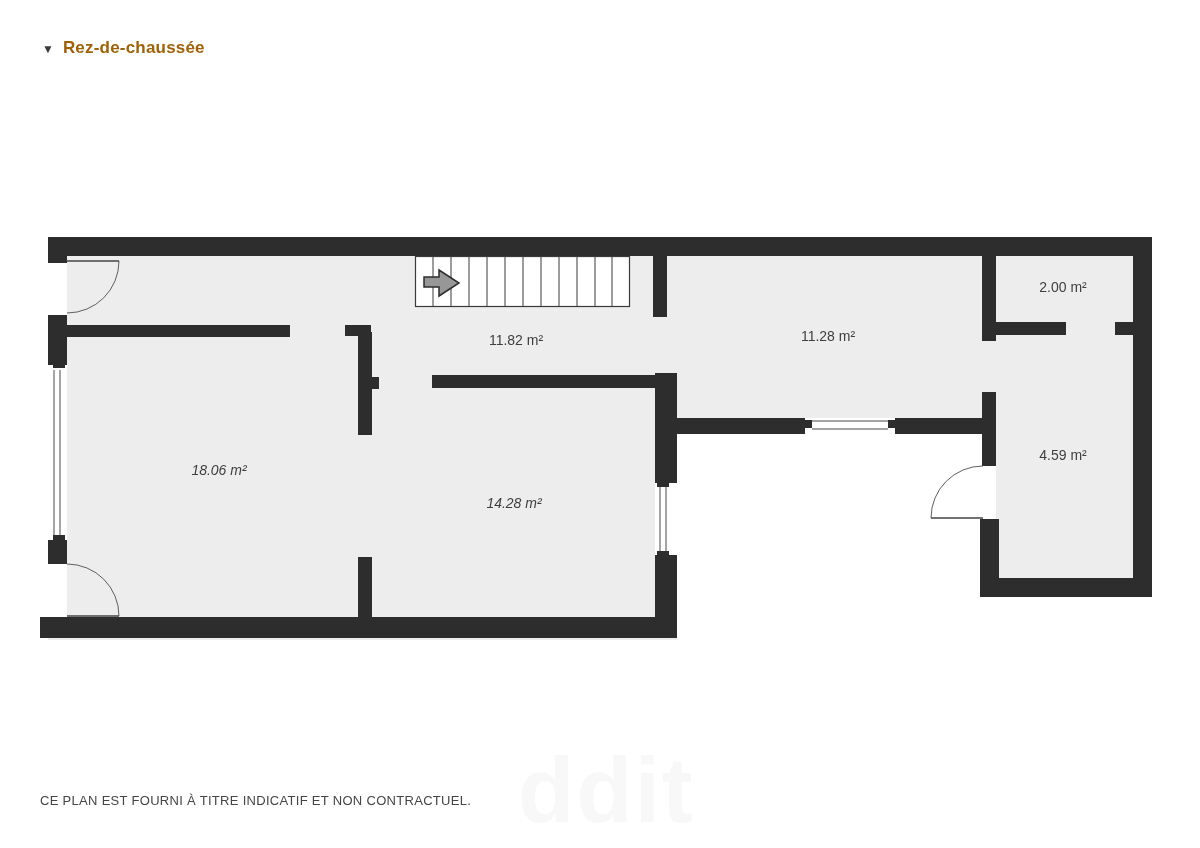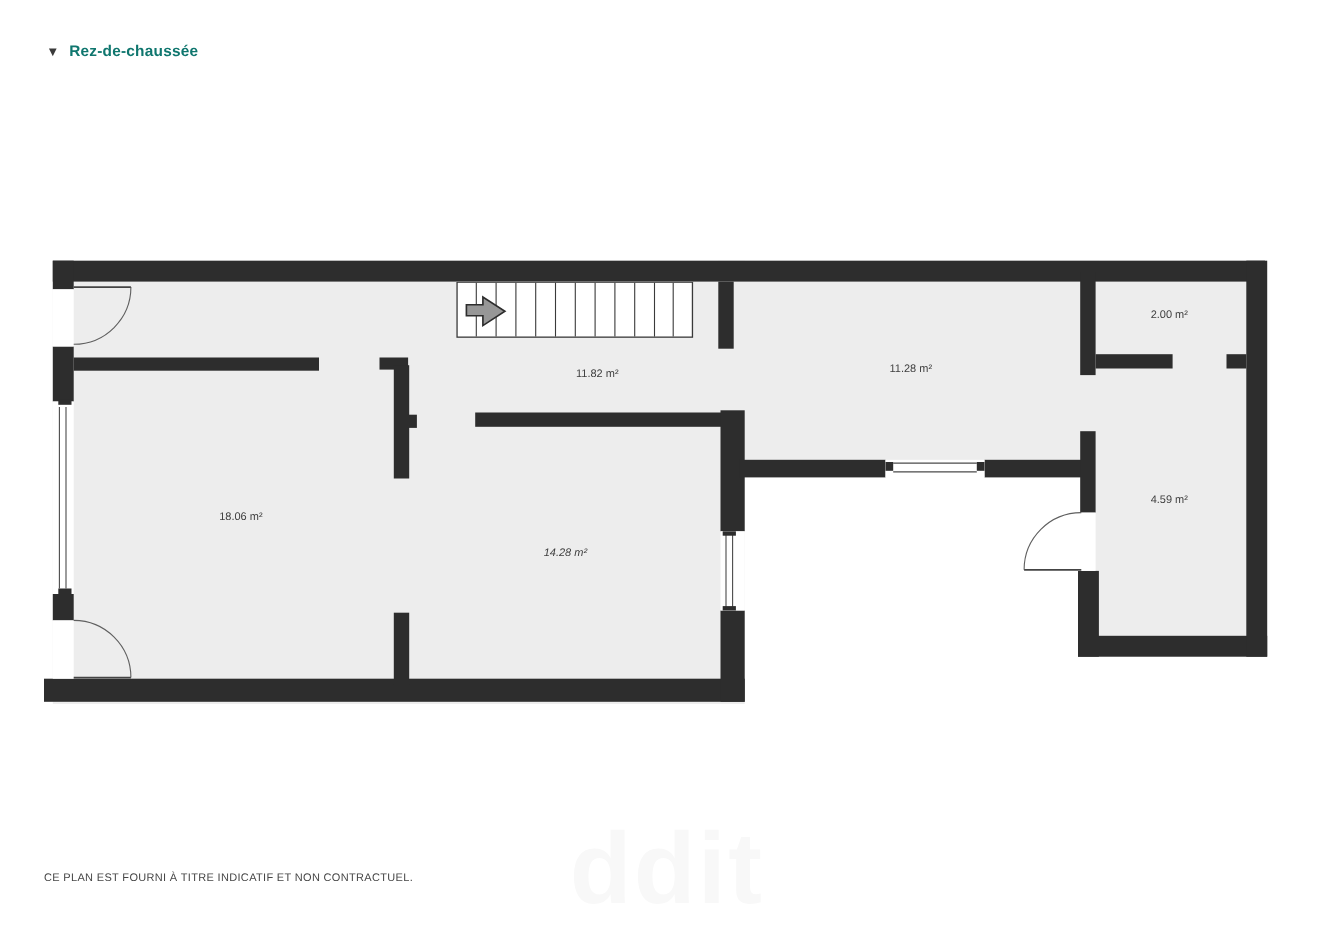--- a/index.html
+++ b/index.html
@@ -13,34 +13,34 @@
   .title-row{
     position:absolute;left:42px;top:38px;
     display:flex;align-items:center;gap:9px;
     cursor:pointer;
   }
   .title-caret{
     font-size:12px;color:#3a3a3a;line-height:1;
     transform:translateY(1px);
   }
   .title-text{
-    font-size:14px;font-weight:bold;color:#0f766e;letter-spacing:0.2px;
+    font-size:17px;font-weight:bold;color:#a16207;letter-spacing:0.2px;
   }
   .room-label{
     position:absolute;transform:translate(-50%,-50%);
-    font-size:10px;color:#3e3e3e;white-space:nowrap;
+    font-size:14px;color:#3e3e3e;white-space:nowrap;
   }
   .watermark{
     position:absolute;left:518px;top:738px;
     font-size:92px;font-weight:bold;color:#f8f8f8;
     letter-spacing:2px;user-select:none;
   }
   .disclaimer{
     position:absolute;left:40px;top:793px;
-    font-size:10px;color:#454545;letter-spacing:0.3px;text-align:right;
+    font-size:13px;color:#454545;letter-spacing:0.3px;text-align:right;
   }
 </style>
 </head>
 <body>
 
 <div class="stage">
 
   <div class="title-row">
     <span class="title-caret">▼</span>
     <span class="title-text">Rez-de-chaussée</span>
@@ -107,23 +107,23 @@
       <line x1="523" y1="257" x2="523" y2="306" stroke="#3a3a3a" stroke-width="1"></line>
       <line x1="541" y1="257" x2="541" y2="306" stroke="#3a3a3a" stroke-width="1"></line>
       <line x1="559" y1="257" x2="559" y2="306" stroke="#3a3a3a" stroke-width="1"></line>
       <line x1="577" y1="257" x2="577" y2="306" stroke="#3a3a3a" stroke-width="1"></line>
       <line x1="595" y1="257" x2="595" y2="306" stroke="#3a3a3a" stroke-width="1"></line>
       <line x1="612" y1="257" x2="612" y2="306" stroke="#3a3a3a" stroke-width="1"></line>
       <polygon points="424,277 439,277 439,270 459,283 439,296 439,287 424,287" fill="#979797" stroke="#2d2d2d" stroke-width="1.5"></polygon>
     </svg>
 
   <div id="labels">
-      <div class="room-label" style="left: 219px; top: 470px;">18.06 m²</div>
+      <div class="room-label" style="left: 219px; top: 470px; font-style: italic;">18.06 m²</div>
       <div class="room-label" style="left: 514px; top: 503px; font-style: italic;">14.28 m²</div>
-      <div class="room-label" style="left: 516px; top: 340px; margin-left: 27px;">11.82 m²</div>
+      <div class="room-label" style="left: 516px; top: 340px;">11.82 m²</div>
       <div class="room-label" style="left: 828px; top: 336px;">11.28 m²</div>
       <div class="room-label" style="left: 1063px; top: 287px;">2.00 m²</div>
       <div class="room-label" style="left: 1063px; top: 455px;">4.59 m²</div>
     </div>
 
   <div class="watermark">ddit</div>
 
   <div class="disclaimer">CE PLAN EST FOURNI À TITRE INDICATIF ET NON CONTRACTUEL.</div>
 
 </div>

